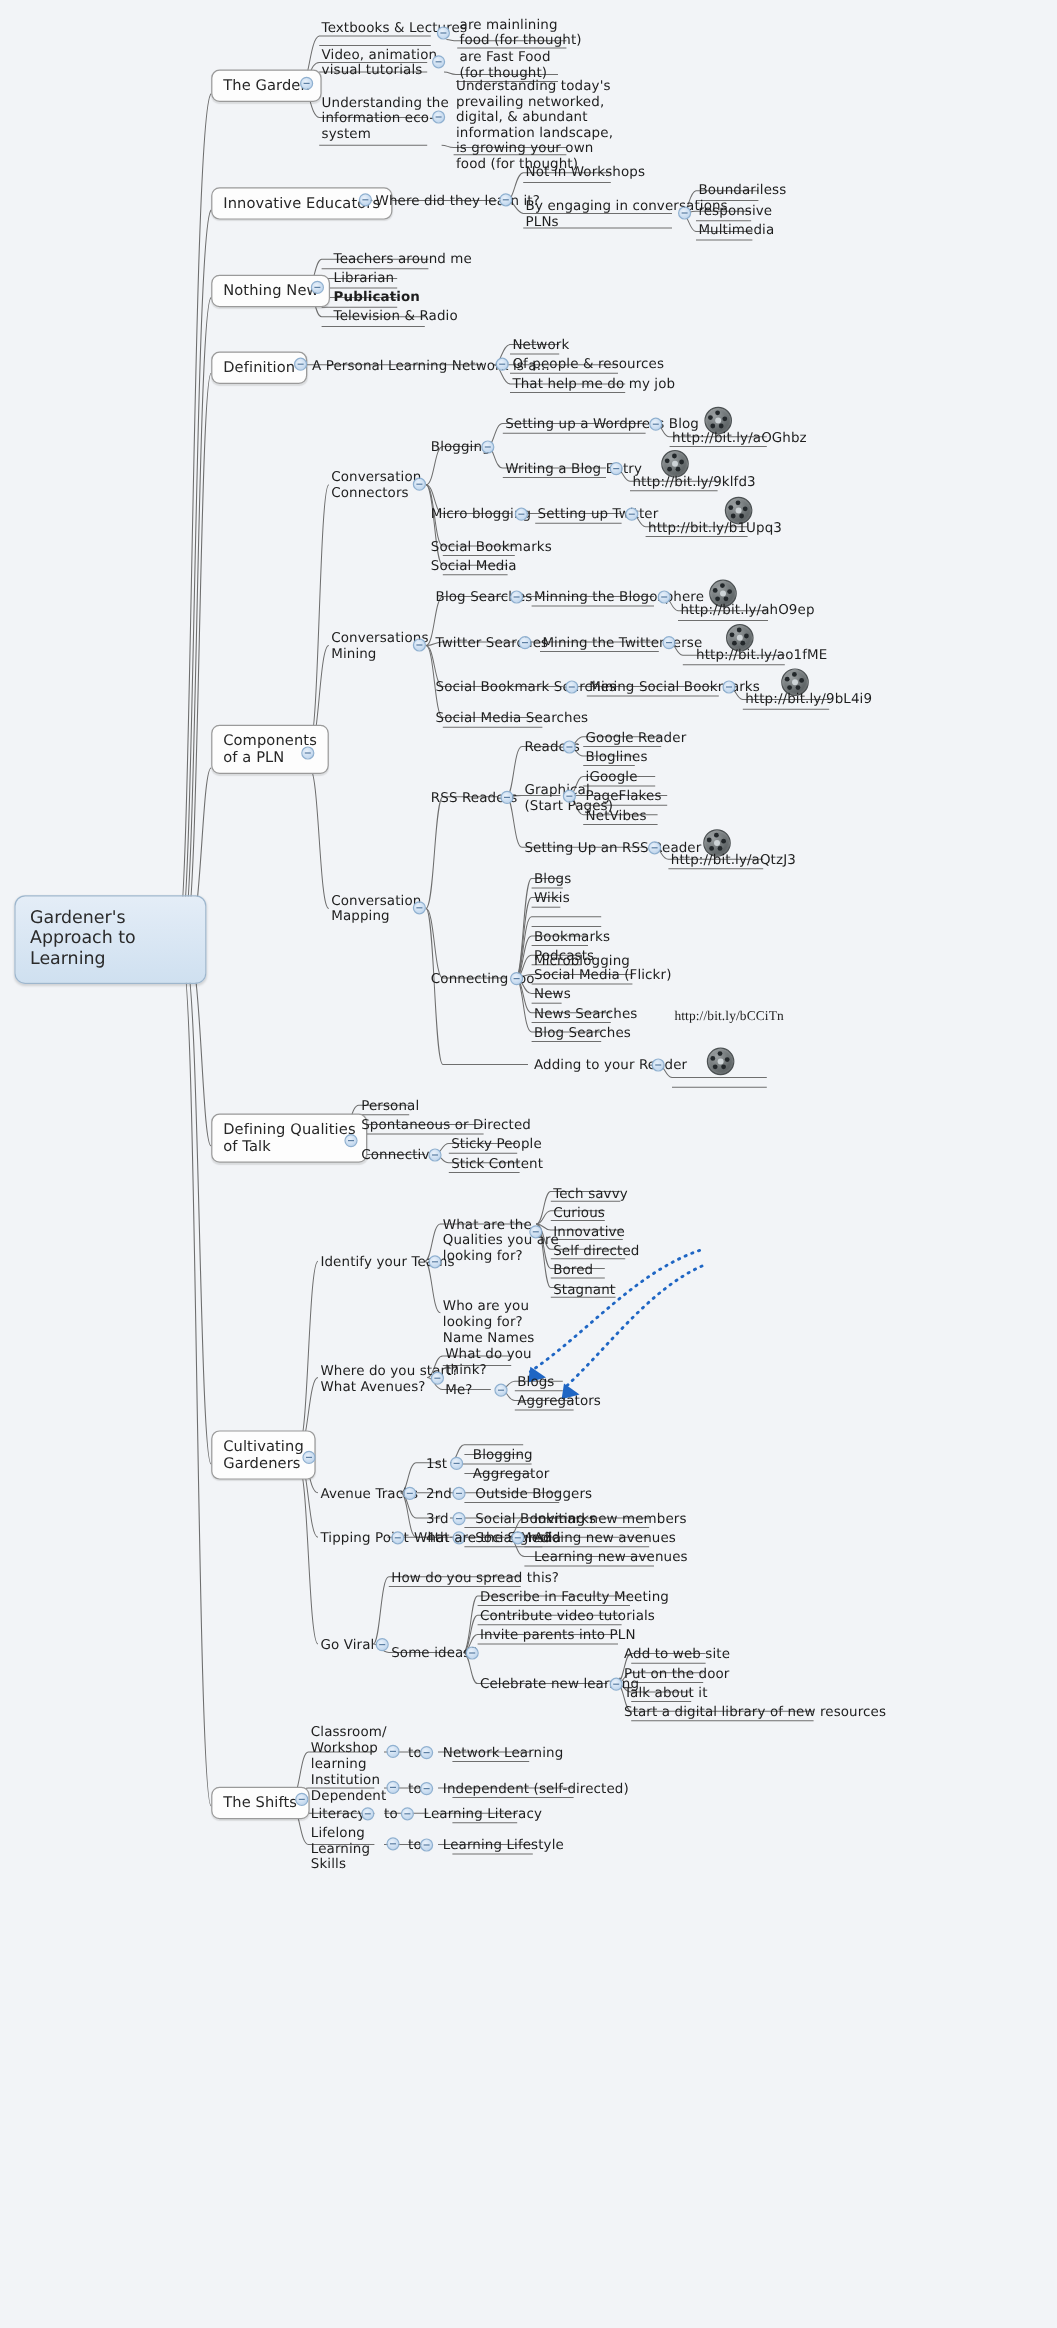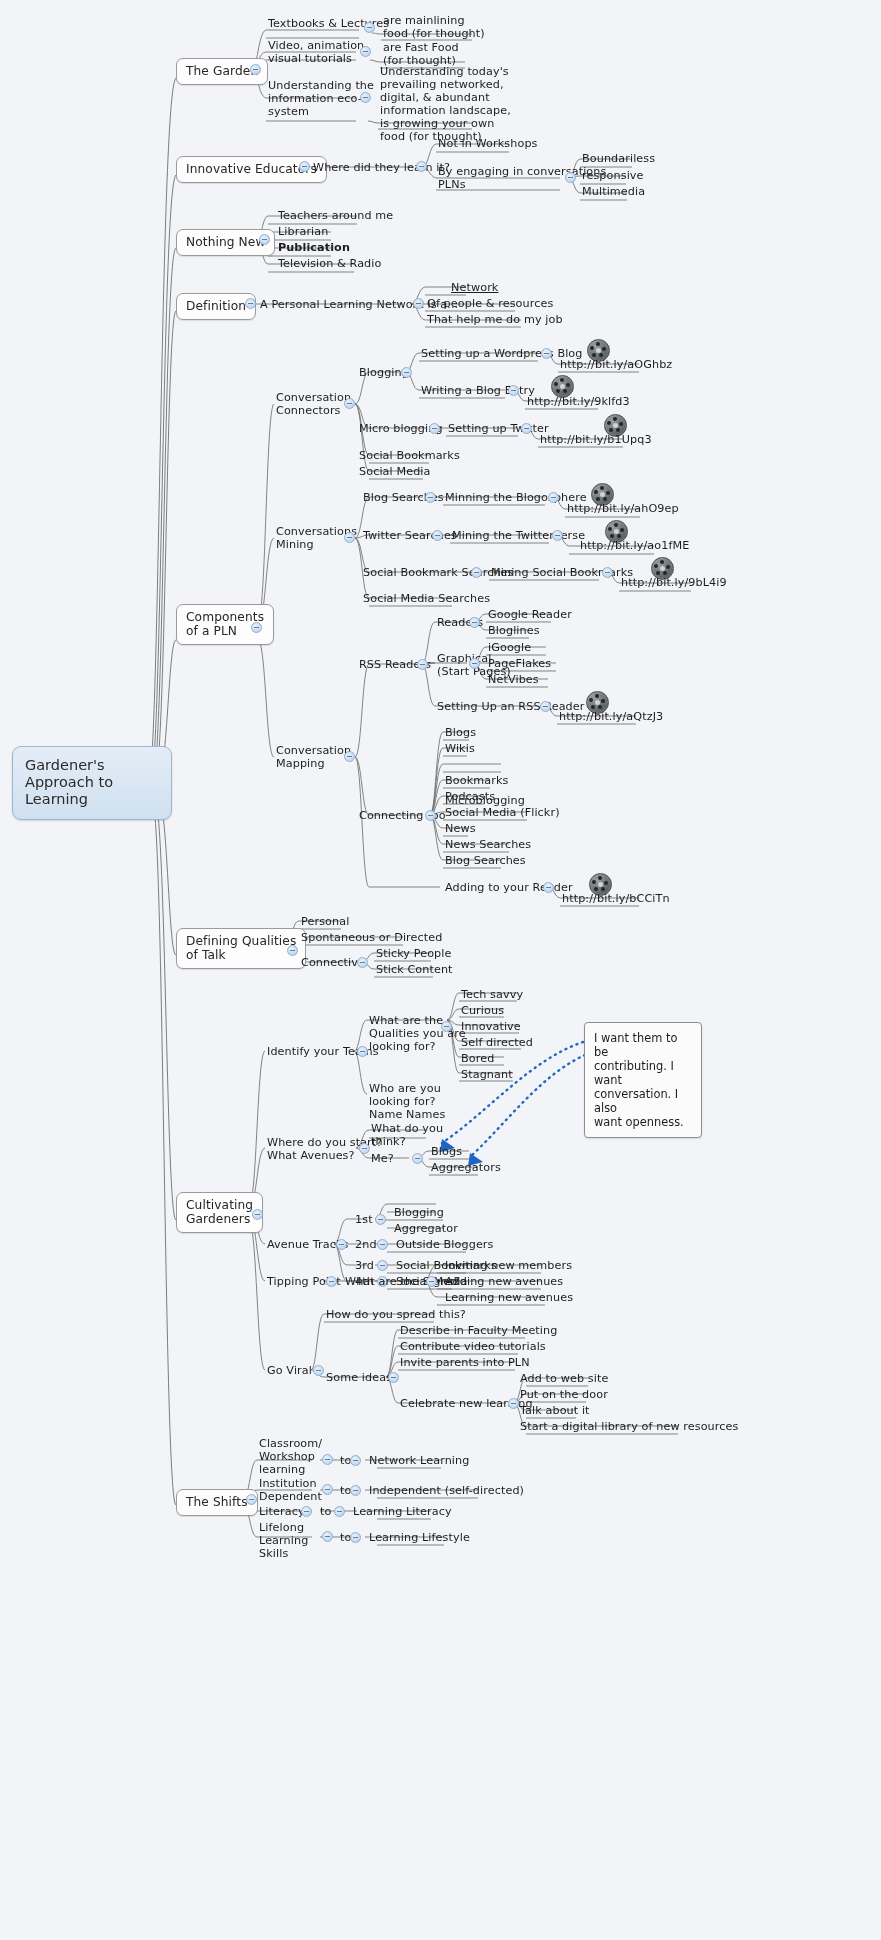--- a/index.html
+++ b/index.html
@@ -404,21 +404,21 @@
 <div class="node plain" style="left:276px;top:225px;">Librarian</div>
 <div class="node plain" style="left:276px;top:241px;font-weight:bold;">Publication</div>
 <div class="node plain" style="left:276px;top:257px;">Television &amp; Radio</div>
 
 <div class="node boxed" style="left:176px;top:293px;">Definition</div>
 <div class="tog" style="left:245px;top:298px;"></div>
 
 <div class="node plain" style="left:258px;top:298px;">A Personal Learning Network is a...</div>
 <div class="tog" style="left:413px;top:298px;"></div>
 
-<div class="node plain" style="left:449px;top:281px;text-decoration:underline;">Network</div>
+<div class="node plain" style="left:425px;top:281px;">Network</div>
 <div class="node plain" style="left:425px;top:297px;">Of people &amp; resources</div>
 <div class="node plain" style="left:425px;top:313px;">That help me do my job</div>
 
 <div class="node boxed" style="left:176px;top:604px;">Components
 of a PLN</div>
 <div class="tog" style="left:251px;top:622px;"></div>
 
 <div class="node plain" style="left:274px;top:391px;">Conversation
 Connectors</div>
 <div class="tog" style="left:344px;top:398px;"></div>
@@ -561,21 +561,21 @@
 <div class="node plain" style="left:443px;top:881px;">Adding to your Reader</div>
 <div class="tog" style="left:543px;top:882px;"></div>
 <div class="reel" style="left:589px;top:873px;">
       <i class="c"></i>
       <i class="h1"></i>
       <i class="h2"></i>
       <i class="h3"></i>
       <i class="h4"></i>
       <i class="h5"></i>
     </div>
-<div class="node plain" style="left:560px;top:892px;">http://bit.ly/bCCiTn</div>
+<div class="node plain" style="left:560px;top:841px;font-family:Liberation Serif, serif;">http://bit.ly/bCCiTn</div>
 
 <div class="node boxed" style="left:176px;top:928px;">Defining Qualities
 of Talk</div>
 <div class="tog" style="left:287px;top:945px;"></div>
 
 <div class="node plain" style="left:299px;top:915px;">Personal</div>
 <div class="node plain" style="left:299px;top:931px;">Spontaneous or Directed</div>
 <div class="node plain" style="left:299px;top:956px;">Connective</div>
 <div class="tog" style="left:357px;top:957px;"></div>
 <div class="node plain" style="left:374px;top:947px;">Sticky People</div>
@@ -677,18 +677,14 @@
 <div class="node plain" style="left:351px;top:1505px;">Learning Literacy</div>
 
 <div class="node plain" style="left:257px;top:1521px;">Lifelong
 Learning
 Skills</div>
 <div class="tog" style="left:322px;top:1531px;"></div>
 <div class="node plain" style="left:338px;top:1531px;">to</div>
 <div class="tog" style="left:350px;top:1532px;"></div>
 <div class="node plain" style="left:367px;top:1531px;">Learning Lifestyle</div>
 
-<div class="callout">I want them to be
-contributing.  I want
-conversation.  I also
-want openness.</div>
 
 </div>
 
 </body></html>

